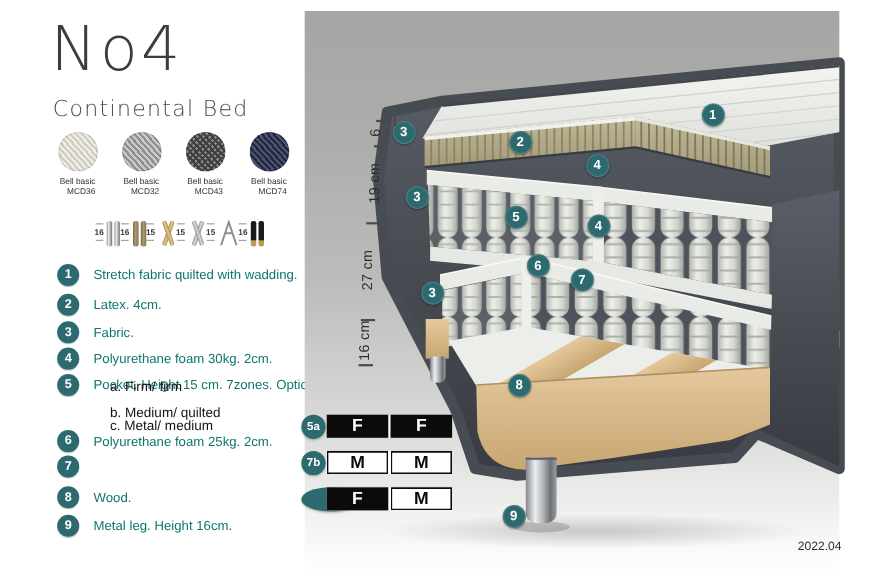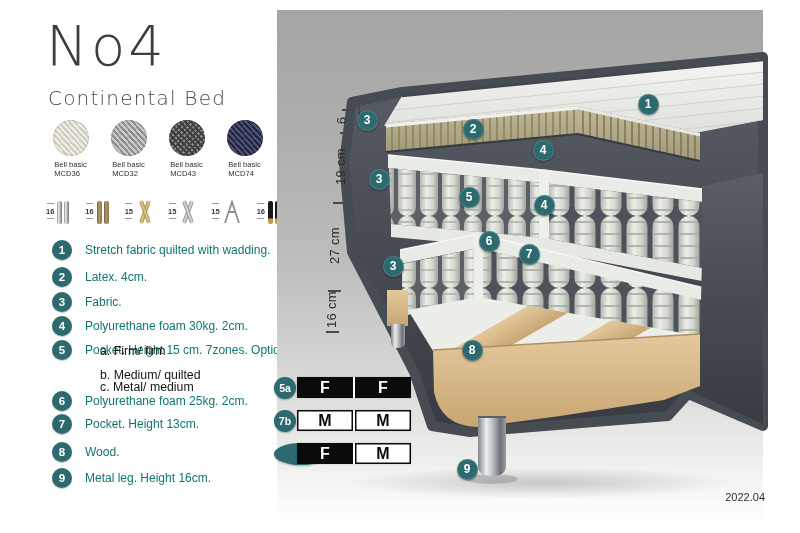--- a/index.html
+++ b/index.html
@@ -33,24 +33,24 @@
   .sw-1{background:
       repeating-linear-gradient(48deg,#c9c9c7 0 2px,#8f8f8d 2px 4px),
       repeating-linear-gradient(-42deg,rgba(255,255,255,.4) 0 2px,rgba(90,90,88,.45) 2px 4px);}
   .sw-2{background:
       repeating-linear-gradient(48deg,#77777500 0 2px,#3f3f3d 2px 4px),
       repeating-linear-gradient(-42deg,#8a8a88 0 2px,#4c4c4a 2px 4px);}
   .sw-3{background:
       repeating-linear-gradient(48deg,#4d5274 0 2px,#23263c 2px 4px),
       repeating-linear-gradient(-42deg,#5a5f82 0 2px,#2c3050 2px 4px);}
   .sw-4{background:#fdfdfd;box-shadow:0 0 0 1px #d9d9d7 inset;}
-  .fabric .lbl{margin-top:4px;font-size:7.6px;line-height:1.25;color:#2e2e2e;text-align:left;}
-
-  
-  .legs{left:46px;top:188px;width:234px;height:46px;display:flex;justify-content:space-between;}
+  .fabric .lbl{margin-top:4px;font-size:7.6px;line-height:1.25;color:#2e2e2e;text-align:right;}
+
+  
+  .legs{left:46px;top:188px;width:234px;height:46px;display:flex;justify-content:center;}
   .leg-group{display:flex;align-items:center;gap:3px;}
   .leg-num{display:flex;flex-direction:column;align-items:center;font-size:7.5px;font-weight:bold;color:#3a3a3a;}
   .leg-num .dash{width:7px;height:1px;background:#9a9a98;margin:2.5px 0;}
   .leg-ic{height:26px;display:flex;align-items:flex-end;gap:2px;}
   .cyl{width:5px;height:23px;border-radius:2px;}
   .cyl.chrome{background:linear-gradient(90deg,#8e9194 0%,#e9ebed 35%,#b9bcbf 60%,#6f7275 100%);}
   .cyl.bronze{background:linear-gradient(90deg,#6e5c3e 0%,#b09a6e 40%,#8a744c 100%);}
   .xleg{position:relative;width:16px;height:24px;}
   .xleg i{position:absolute;left:7px;top:0;width:3.5px;height:24px;border-radius:2px;display:block;}
   .xleg i:first-child{transform:rotate(20deg);}
@@ -226,21 +226,20 @@
     </div>
     <div class="abs feat-opt" style="top: 344px;">a. Firm/ firm</div>
     <div class="abs feat-opt" style="top: 368px;">b. Medium/ quilted</div>
     <div class="abs feat-opt" style="top: 380px;">c. Metal/ medium</div>
     <div class="abs feat-row" style="top: 391px;">
       <span class="badge">6</span>
     <span class="feat-text">Polyurethane foam 25kg. 2cm.</span>
     </div>
     <div class="abs feat-row" style="top: 414px;">
       <span class="badge">7</span>
-    <span class="feat-text">Pocket. Height 13cm.</span>
     </div>
     <div class="abs feat-row" style="top: 442px;">
       <span class="badge">8</span>
     <span class="feat-text">Wood.</span>
     </div>
     <div class="abs feat-row" style="top: 468px;">
       <span class="badge">9</span>
     <span class="feat-text">Metal leg. Height 16cm.</span>
     </div>
   </div>

